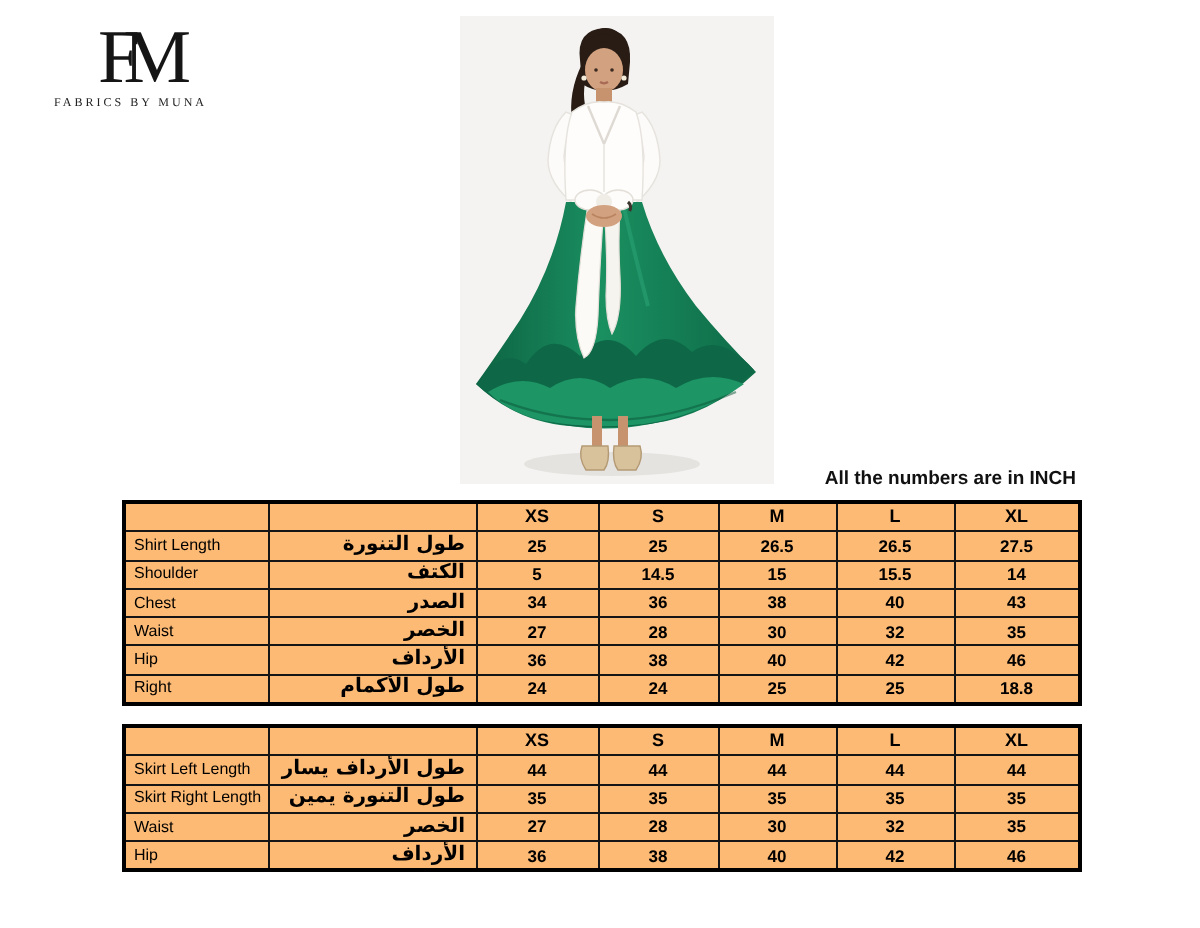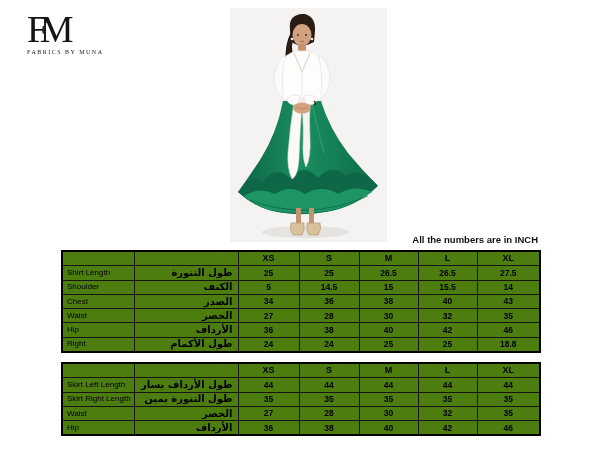--- a/index.html
+++ b/index.html
@@ -13,20 +13,21 @@
   }
 
   
   .logo { position: absolute; left: 27px; top: 10px; }
   .monogram {
     font-family: "Liberation Serif", serif;
     font-size: 38px; line-height: 1;
     letter-spacing: -0.22em;
     color: #151515;
     padding-right: 8px;
+    margin-left: 22px;
   }
   .tagline {
     font-family: "Liberation Serif", serif;
     font-size: 6px; letter-spacing: 1.5px;
     color: #222; margin-top: 1px; white-space: nowrap;
   }
 
   
   .photo {
     position: absolute; left: 230px; top: 8px;
@@ -40,21 +41,21 @@
     position: absolute; left: 61px; top: 234px;
     width: 477px; text-align: right;
     font-size: 9.5px; font-weight: bold; color: #111;
   }
 
   
   .size-table {
     position: absolute; left: 61px; width: 478px;
     border-collapse: collapse; table-layout: fixed;
     border: 2px solid #000;
-    background: #4d7c0f;
+    background: #fdba74;
   }
   .t1 { top: 250px; }
   .t2 { top: 362px; }
   .size-table th, .size-table td {
     border: 1px solid #151515;
     height: 13.3px; padding: 0 0;
     line-height: 1; vertical-align: middle;
     white-space: nowrap; overflow: hidden;
   }
   .size-table th {

